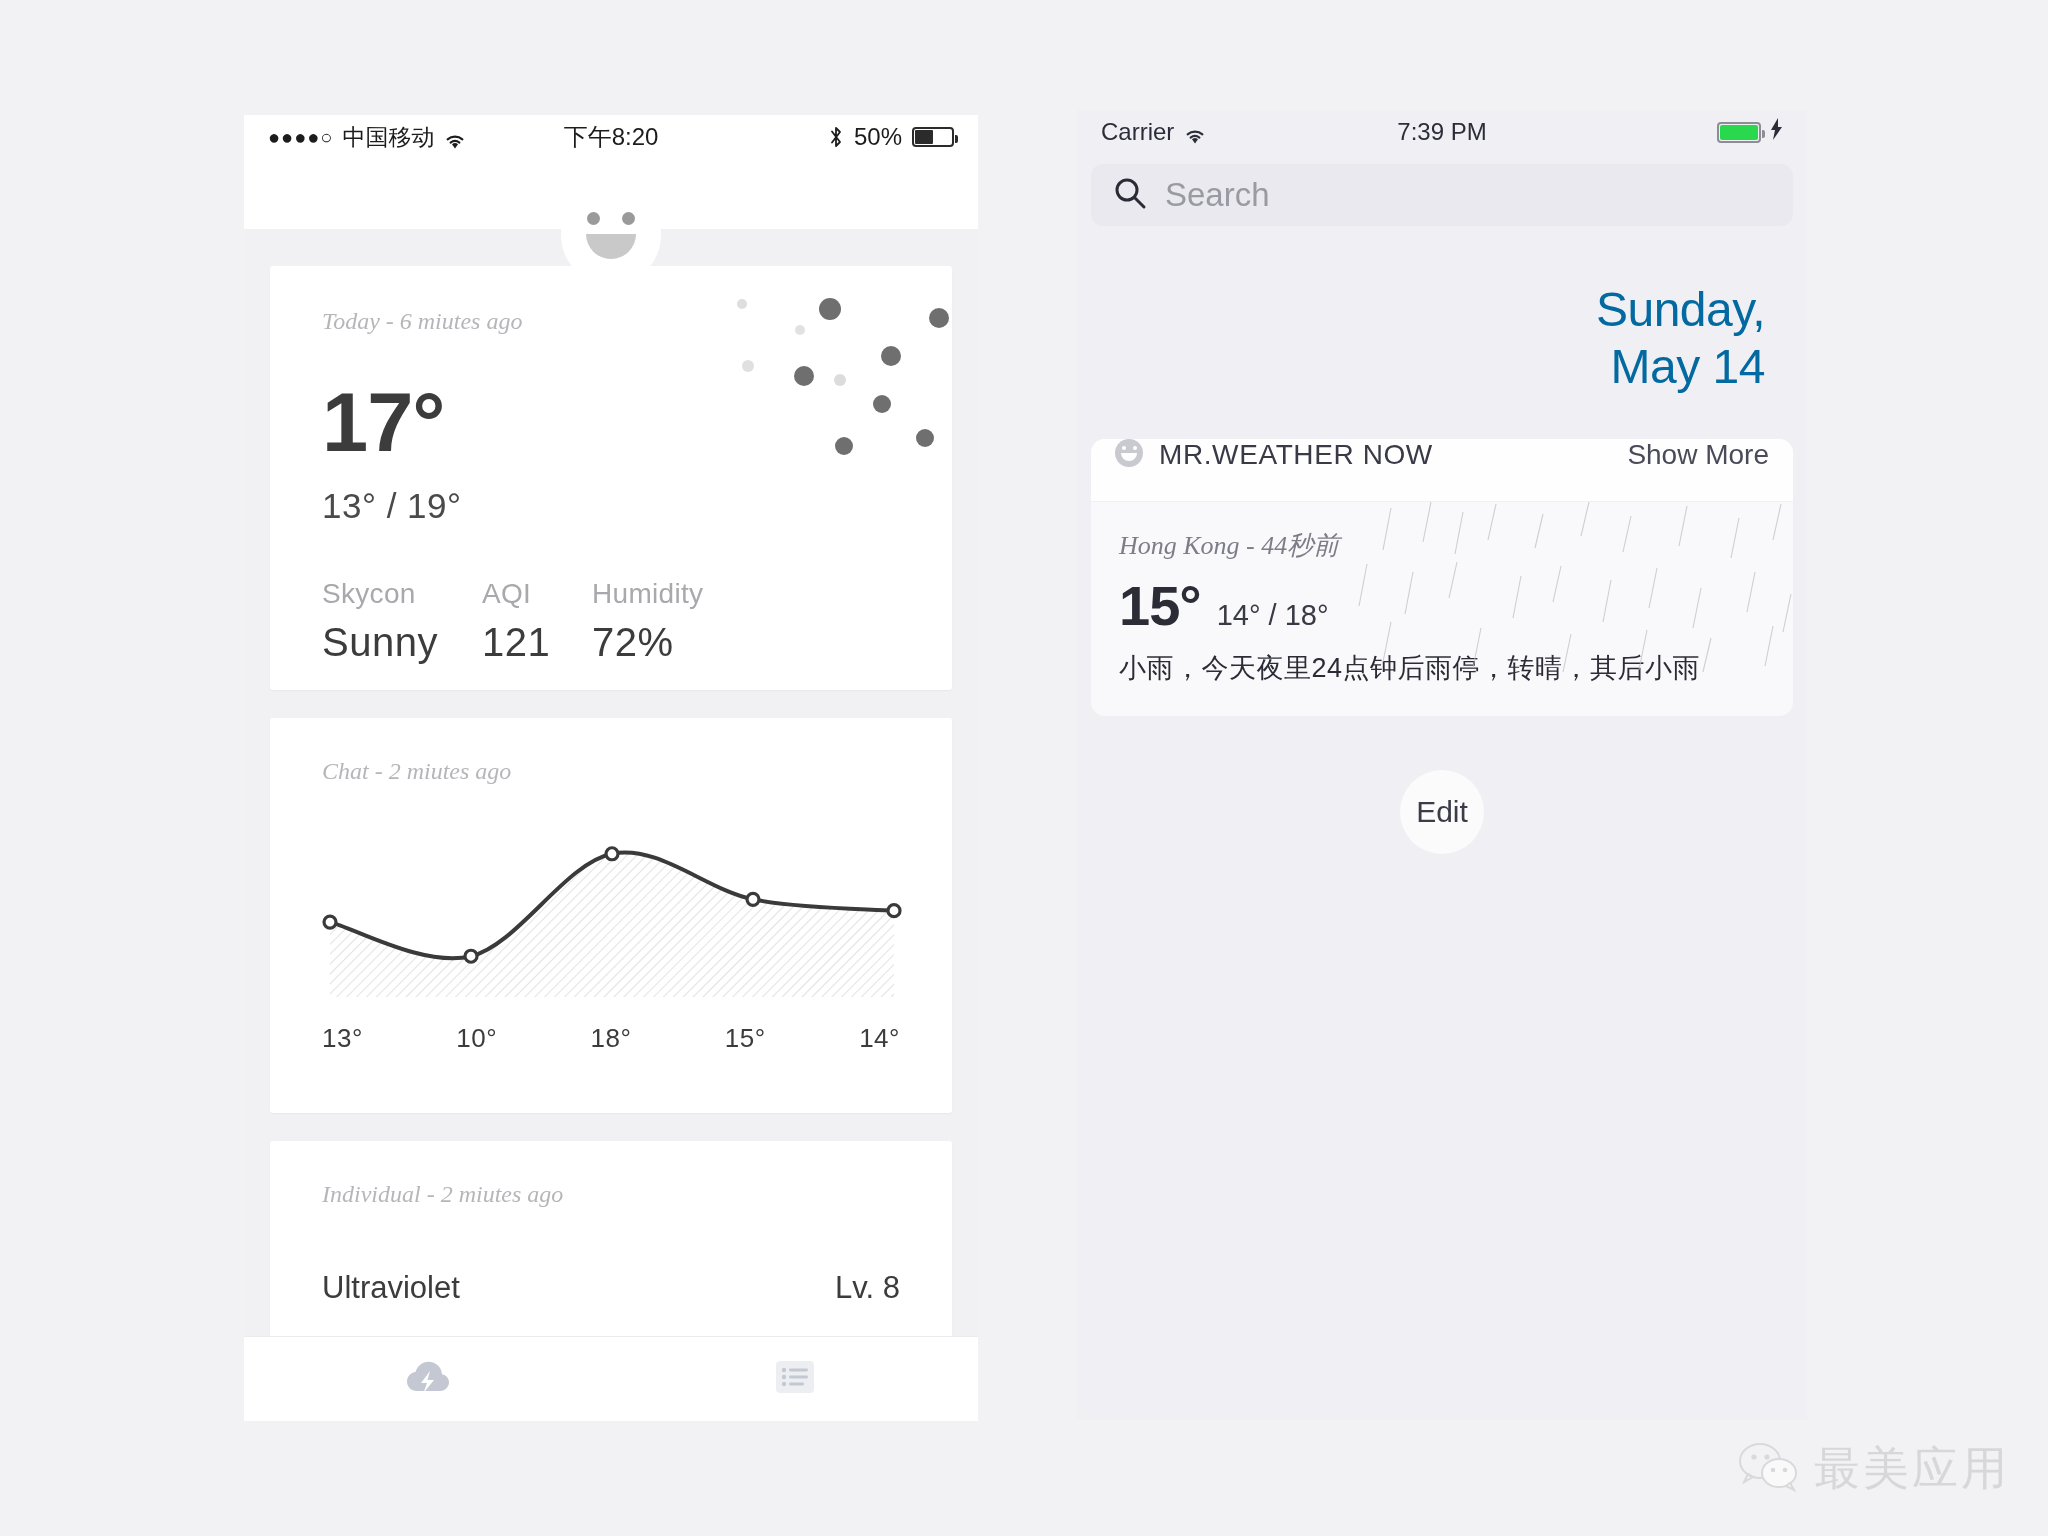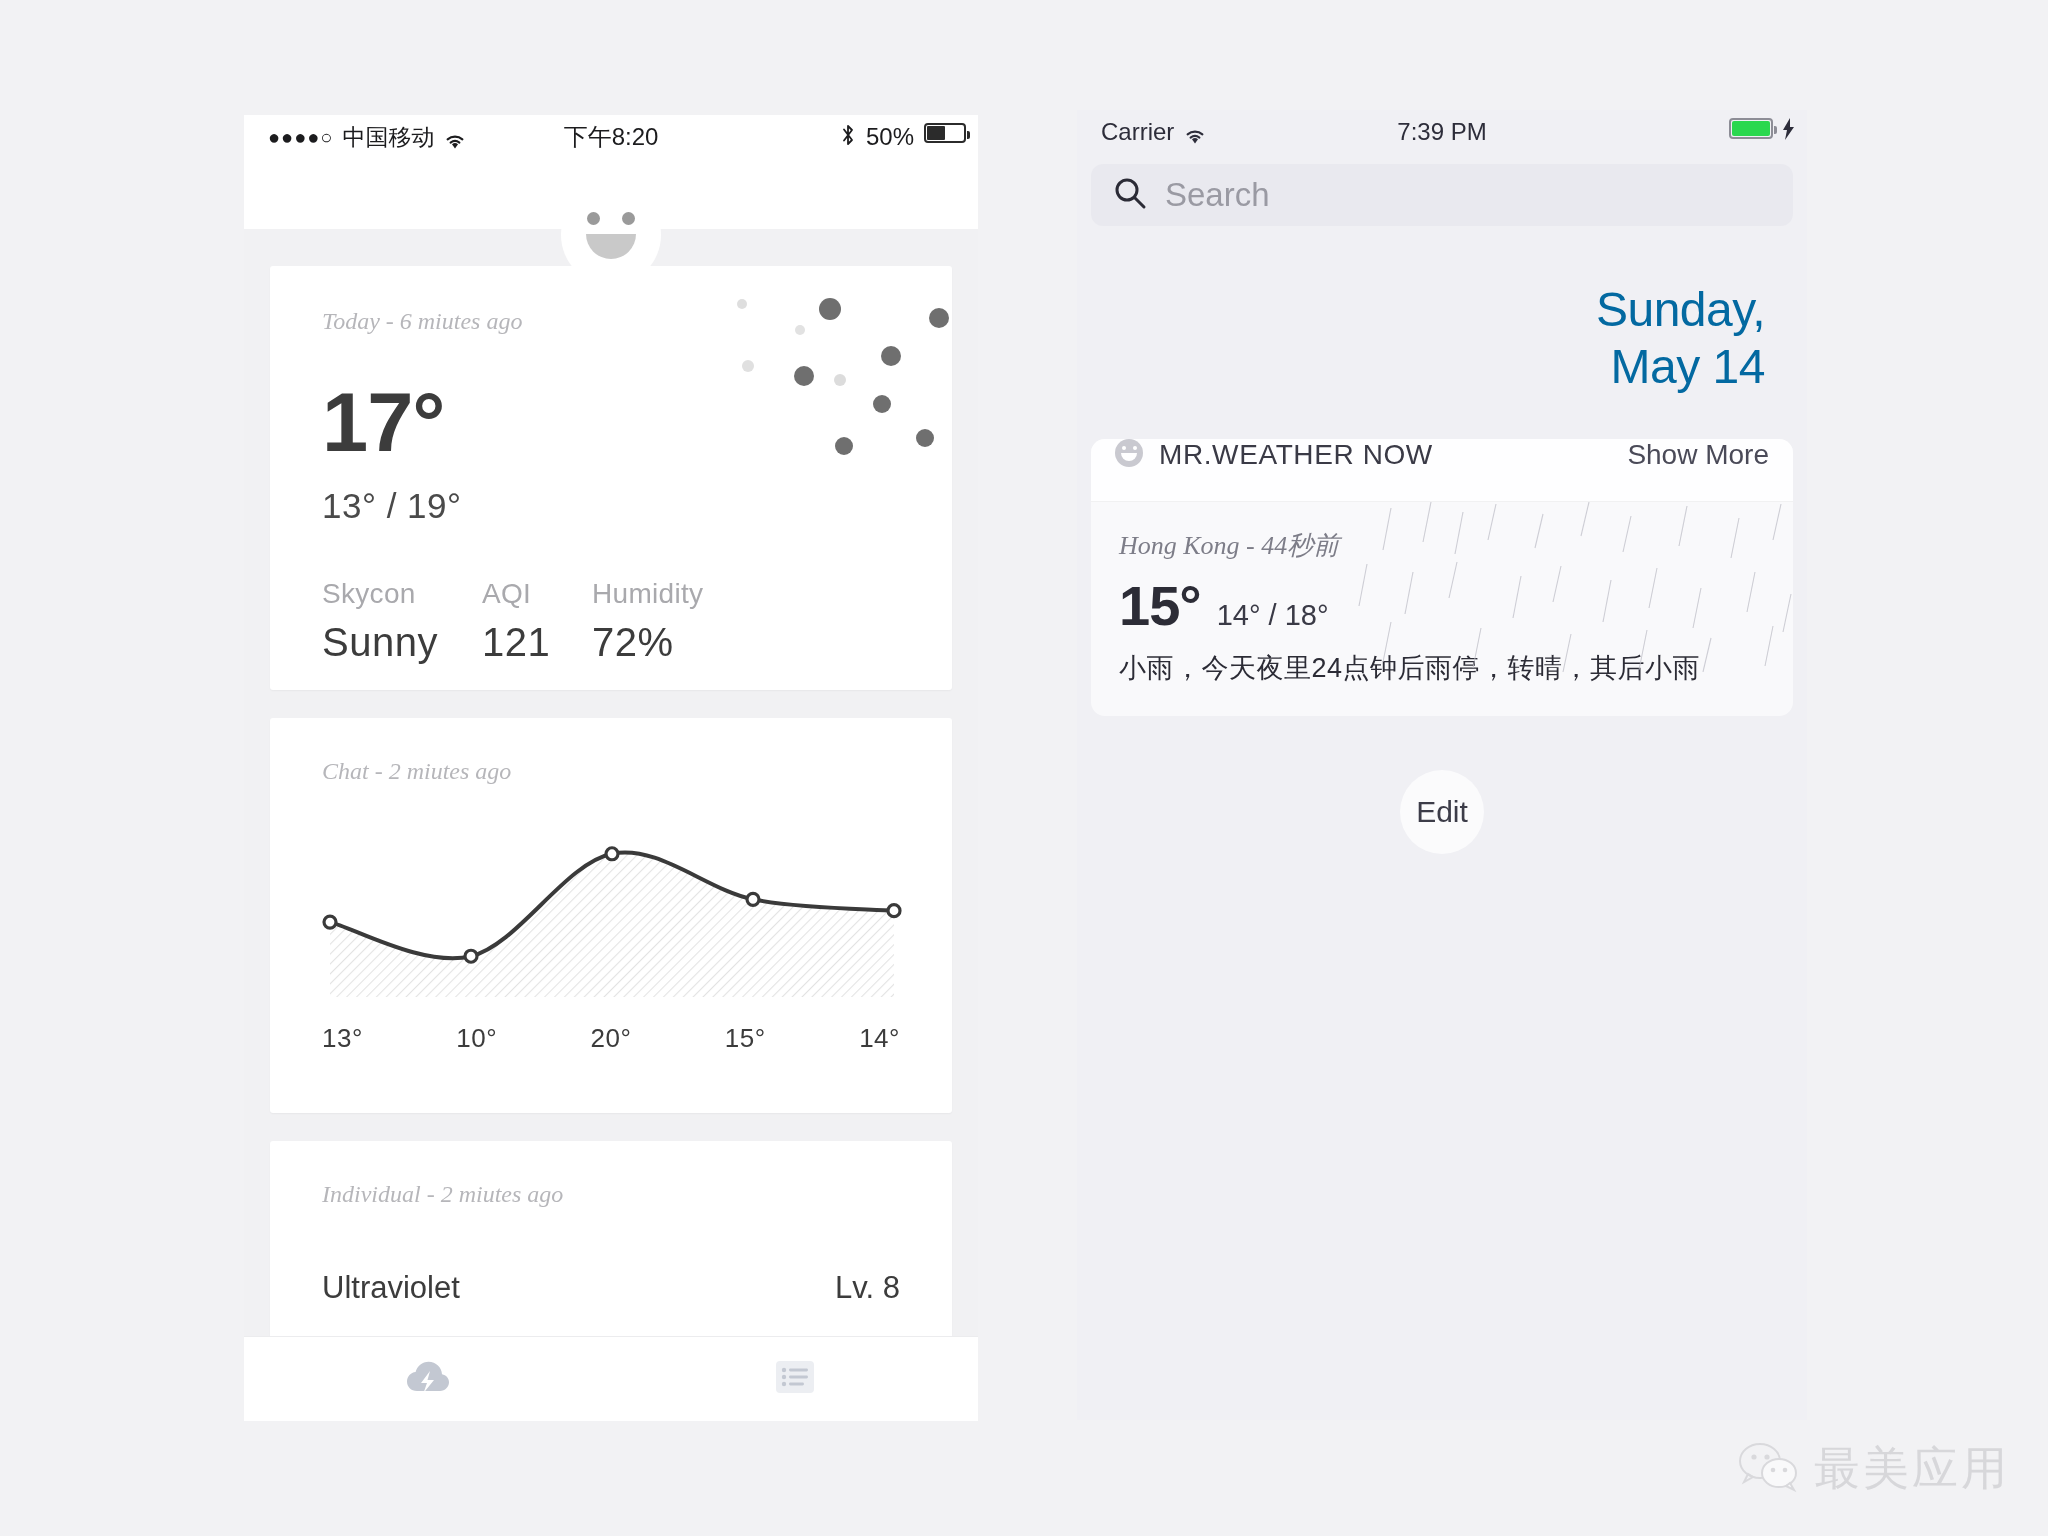--- a/index.html
+++ b/index.html
@@ -11,21 +11,21 @@
     -webkit-font-smoothing:antialiased;
   }
   .phone{position:absolute;background:#fff;overflow:hidden;}
 
   
   #phone-left{left:244px;top:115px;width:734px;height:1306px;background:#f1f1f3;}
 
   .statusbar{height:44px;display:flex;align-items:center;position:relative;background:#fff;font-size:24px;color:#1c1c1e;}
   .sb-left{position:absolute;left:24px;display:flex;align-items:center;gap:9px;}
   .sb-mid{position:absolute;left:0;right:0;text-align:center;}
-  .sb-right{position:absolute;right:12px;display:flex;gap:10px;}
+  .sb-right{position:absolute;right:24px;display:flex;align-items:center;gap:10px;}
   .dots-sig{letter-spacing:1px;font-size:20px;}
   .wifi{display:inline-block;width:24px;height:18px;}
   .bt{width:16px;height:24px;}
   .battery{width:42px;height:20px;border:2px solid #2b2b2b;border-radius:4px;position:relative;box-sizing:border-box;}
   .battery:after{content:"";position:absolute;right:-6px;top:6px;width:3px;height:8px;background:#2b2b2b;border-radius:0 2px 2px 0;}
   .battery .fill{position:absolute;left:1px;top:1px;bottom:1px;background:#2b2b2b;border-radius:1px;}
 
   .lp-head{height:70px;background:#fff;position:relative;}
   .smiley{position:absolute;left:50%;transform:translateX(-50%);top:26px;width:100px;height:100px;border-radius:50%;
           background:#fff;display:flex;flex-direction:column;align-items:center;justify-content:center;z-index:4;}
@@ -187,21 +187,21 @@
               <circle cx="149" cy="143.23076923076923" r="6" fill="#ffffff" stroke="#3a3a3a" stroke-width="3.2"></circle>
               <circle cx="290" cy="40.769230769230774" r="6" fill="#ffffff" stroke="#3a3a3a" stroke-width="3.2"></circle>
               <circle cx="431" cy="86.3076923076923" r="6" fill="#ffffff" stroke="#3a3a3a" stroke-width="3.2"></circle>
               <circle cx="572" cy="97.6923076923077" r="6" fill="#ffffff" stroke="#3a3a3a" stroke-width="3.2"></circle>
             </g>
         </svg>
       </div>
       <div class="chart-labels" id="chart-labels">
           <span>13°</span>
           <span>10°</span>
-          <span>20°</span>
+          <span>18°</span>
           <span>15°</span>
           <span>14°</span>
         </div>
     </div>
 
     <div class="card" id="indiv-card">
       <div class="card-meta">Individual - 2 miutes ago</div>
       <div class="uv-row">
         <span>Ultraviolet</span>
         <span>Lv. 8</span>

